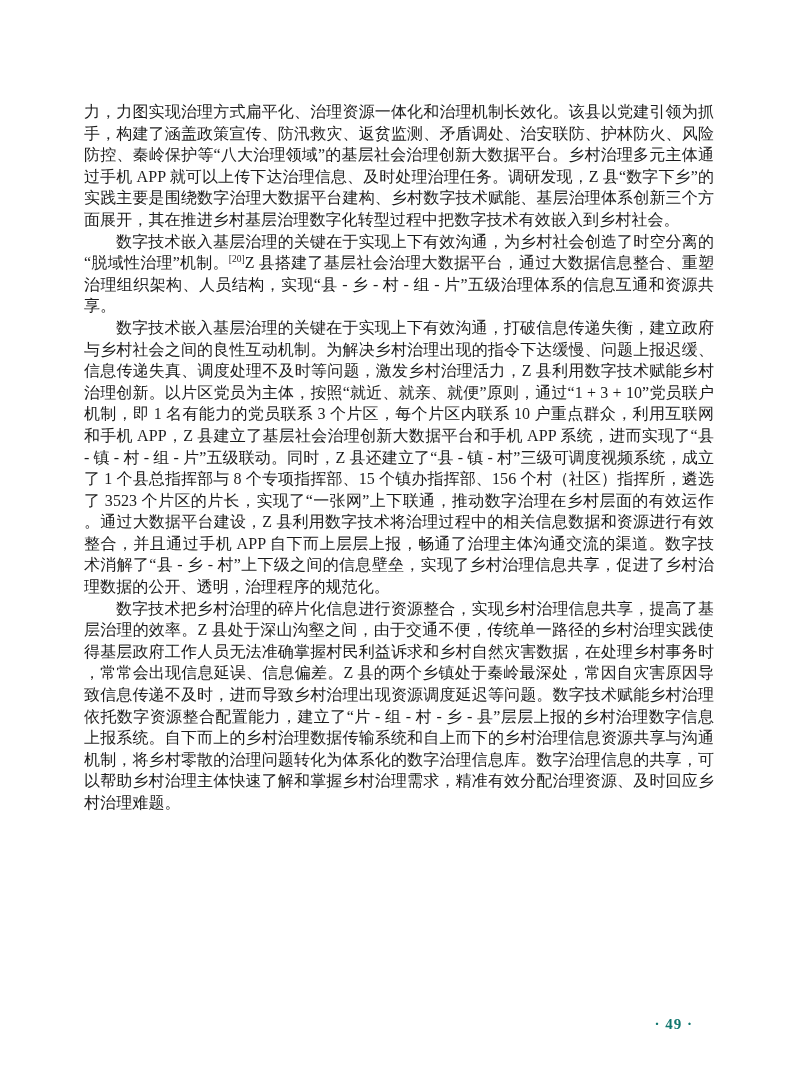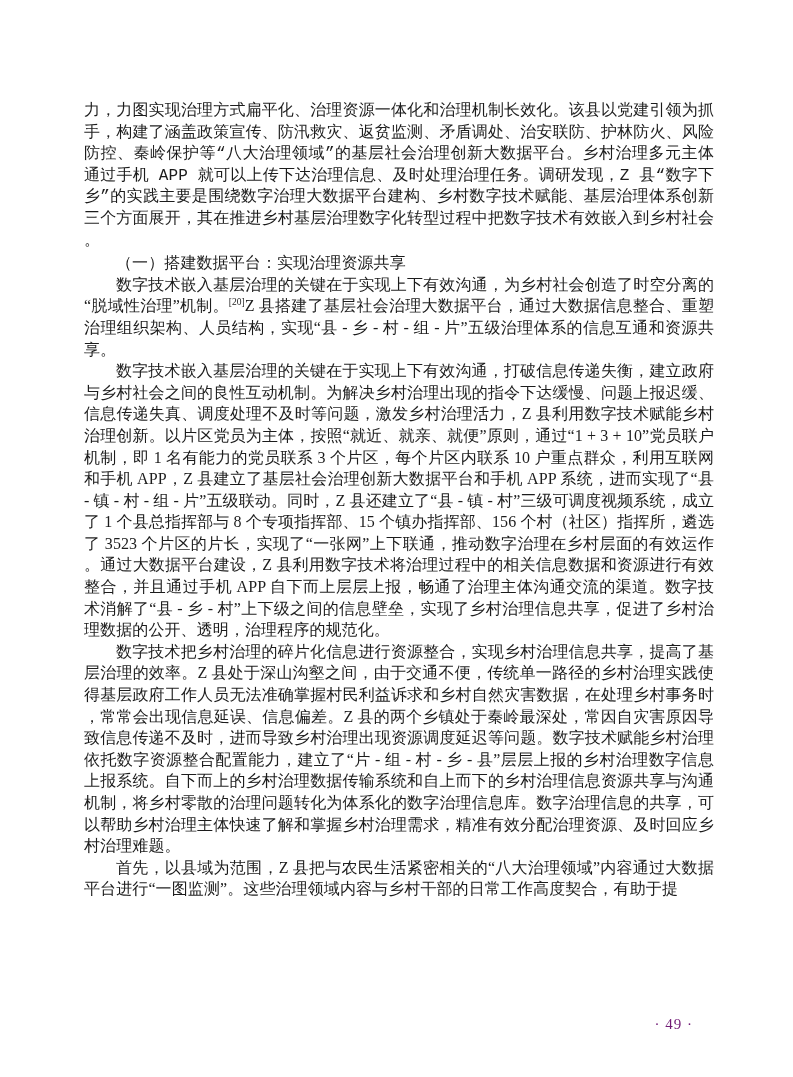--- a/index.html
+++ b/index.html
@@ -28,47 +28,45 @@
   }
   .para {
     margin: 0;
     padding: 0;
     text-indent: 2em;
     word-break: break-all;
     line-break: anywhere;
   }
   .para.body-continuation {
     text-indent: 0;
-    font-family: Liberation Mono, monospace;
   }
   .para.heading {
     
     text-indent: 2em;
   }
   sup.cite {
     font-size: 9.5px;
     line-height: 0;
     vertical-align: super;
     letter-spacing: 0;
   }
   .page-number {
     position: absolute;
     top: 1016px;
     right: 100px;
     font-size: 15px;
-    color: #701a75;
+    color: #0f766e;
     letter-spacing: 1px;
+    font-weight: bold;
   }
 </style>
 </head>
 <body>
 
 <div class="page">
   <main class="text-block">
       <p class="para body-continuation"><span>力，力图实现治理方式扁平化、治理资源一体化和治理机制长效化。该县以党建引领为抓手，构建了涵盖政策宣传、防汛救灾、返贫监测、矛盾调处、治安联防、护林防火、风险防控、秦岭保护等“八大治理领域”的基层社会治理创新大数据平台。乡村治理多元主体通过手机 APP 就可以上传下达治理信息、及时处理治理任务。调研发现，Z 县“数字下乡”的实践主要是围绕数字治理大数据平台建构、乡村数字技术赋能、基层治理体系创新三个方面展开，其在推进乡村基层治理数字化转型过程中把数字技术有效嵌入到乡村社会。</span></p>
-      <p class="para heading"><span>（一）搭建数据平台：实现治理资源共享</span></p>
       <p class="para body"><span>数字技术嵌入基层治理的关键在于实现上下有效沟通，为乡村社会创造了时空分离的“脱域性治理”机制。</span><sup class="cite">[20]</sup><span>Z 县搭建了基层社会治理大数据平台，通过大数据信息整合、重塑治理组织架构、人员结构，实现“县 - 乡 - 村 - 组 - 片”五级治理体系的信息互通和资源共享。</span></p>
       <p class="para body"><span>数字技术嵌入基层治理的关键在于实现上下有效沟通，打破信息传递失衡，建立政府与乡村社会之间的良性互动机制。为解决乡村治理出现的指令下达缓慢、问题上报迟缓、信息传递失真、调度处理不及时等问题，激发乡村治理活力，Z 县利用数字技术赋能乡村治理创新。以片区党员为主体，按照“就近、就亲、就便”原则，通过“1 + 3 + 10”党员联户机制，即 1 名有能力的党员联系 3 个片区，每个片区内联系 10 户重点群众，利用互联网和手机 APP，Z 县建立了基层社会治理创新大数据平台和手机 APP 系统，进而实现了“县 - 镇 - 村 - 组 - 片”五级联动。同时，Z 县还建立了“县 - 镇 - 村”三级可调度视频系统，成立了 1 个县总指挥部与 8 个专项指挥部、15 个镇办指挥部、156 个村（社区）指挥所，遴选了 3523 个片区的片长，实现了“一张网”上下联通，推动数字治理在乡村层面的有效运作。通过大数据平台建设，Z 县利用数字技术将治理过程中的相关信息数据和资源进行有效整合，并且通过手机 APP 自下而上层层上报，畅通了治理主体沟通交流的渠道。数字技术消解了“县 - 乡 - 村”上下级之间的信息壁垒，实现了乡村治理信息共享，促进了乡村治理数据的公开、透明，治理程序的规范化。</span></p>
       <p class="para body"><span>数字技术把乡村治理的碎片化信息进行资源整合，实现乡村治理信息共享，提高了基层治理的效率。Z 县处于深山沟壑之间，由于交通不便，传统单一路径的乡村治理实践使得基层政府工作人员无法准确掌握村民利益诉求和乡村自然灾害数据，在处理乡村事务时，常常会出现信息延误、信息偏差。Z 县的两个乡镇处于秦岭最深处，常因自灾害原因导致信息传递不及时，进而导致乡村治理出现资源调度延迟等问题。数字技术赋能乡村治理依托数字资源整合配置能力，建立了“片 - 组 - 村 - 乡 - 县”层层上报的乡村治理数字信息上报系统。自下而上的乡村治理数据传输系统和自上而下的乡村治理信息资源共享与沟通机制，将乡村零散的治理问题转化为体系化的数字治理信息库。数字治理信息的共享，可以帮助乡村治理主体快速了解和掌握乡村治理需求，精准有效分配治理资源、及时回应乡村治理难题。</span></p>
-      <p class="para body"><span>首先，以县域为范围，Z 县把与农民生活紧密相关的“八大治理领域”内容通过大数据平台进行“一图监测”。这些治理领域内容与乡村干部的日常工作高度契合，有助于提</span></p>
     </main>
   <div class="page-number">· 49 ·</div>
 </div>
 
 </body></html>

